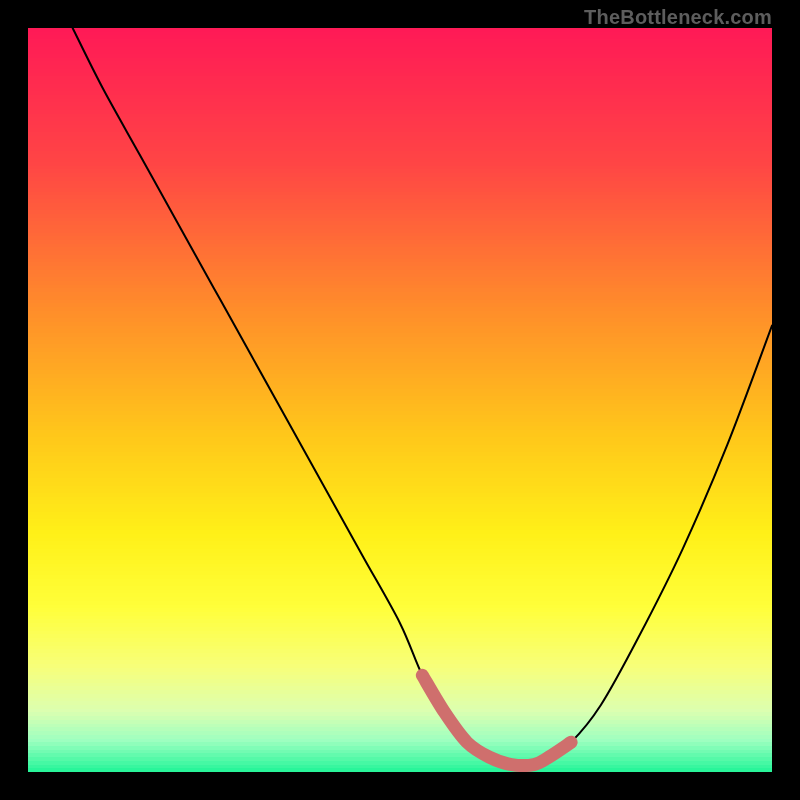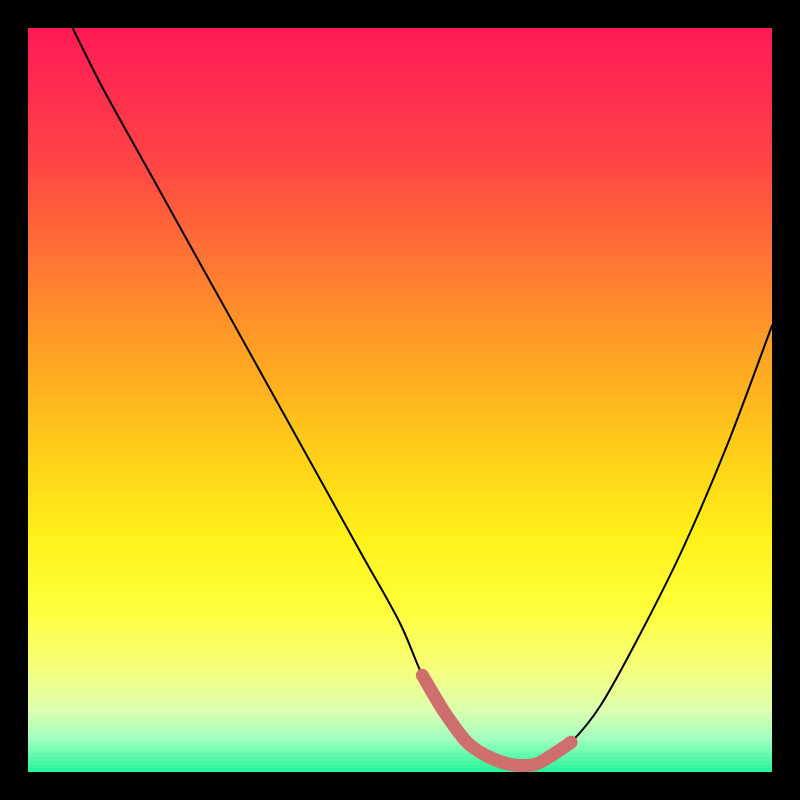--- a/index.html
+++ b/index.html
@@ -257,14 +257,15 @@
         <div class="row" style="top: 732.84px; height: 4.32px; background: rgb(70, 248, 164);"></div>
         <div class="row" style="top: 736.56px; height: 4.32px; background: rgb(56, 246, 159);"></div>
         <div class="row" style="top: 740.28px; height: 4.32px; background: rgb(41, 245, 154);"></div>
       </div>
     <svg class="curve" viewBox="0 0 744 744" preserveAspectRatio="none">
       <path id="curve-path" fill="none" stroke="#000000" stroke-width="2" stroke-linecap="round" d="M44.64,0 C49.6,9.919999999999996 63.24000000000001,38.43999999999998 74.4,59.51999999999998 C85.56,80.59999999999998 99.19999999999999,104.16000000000001 111.6,126.48000000000002 C124,148.80000000000004 136.4,171.12000000000006 148.8,193.44000000000005 C161.20000000000002,215.76000000000005 173.6,238.07999999999998 186,260.4 C198.4,282.71999999999997 210.79999999999998,305.03999999999996 223.2,327.35999999999996 C235.6,349.67999999999995 247.99999999999997,372 260.4,394.32 C272.79999999999995,416.64 285.20000000000005,438.96 297.6,461.28 C310,483.59999999999997 322.40000000000003,505.92 334.8,528.24 C347.2,550.5600000000001 362.08,575.36 372,595.2 C381.92,615.0400000000001 386.88,632.4 394.32,647.28 C401.76,662.16 409.20000000000005,673.32 416.64000000000004,684.48 C424.08000000000004,695.64 431.52,706.8 438.96,714.24 C446.4,721.6800000000001 453.84,725.4 461.28,729.12 C468.71999999999997,732.84 476.16,735.3199999999999 483.6,736.56 C491.04,737.8 499.72,737.8 505.92,736.56 C512.12,735.3199999999999 514.5999999999999,732.84 520.8,729.12 C527,725.4 534.44,722.9200000000001 543.12,714.24 C551.8,705.56 561.72,694.4 572.88,677.04 C584.04,659.68 596.4399999999999,636.12 610.0799999999999,610.08 C623.7199999999999,584.0400000000001 639.84,553.04 654.72,520.8 C669.6,488.55999999999995 684.48,453.84 699.36,416.64 C714.24,379.44 736.56,317.44 744,297.6"></path>
       <path id="marker-path" fill="none" stroke-linecap="round" d="M394.32,647.28 C398.04,653.48 409.20000000000005,673.32 416.64000000000004,684.48 C424.08000000000004,695.64 431.52,706.8 438.96,714.24 C446.4,721.6800000000001 453.84,725.4 461.28,729.12 C468.71999999999997,732.84 476.16,735.3199999999999 483.6,736.56 C491.04,737.8 499.72,737.8 505.92,736.56 C512.12,735.3199999999999 514.5999999999999,732.84 520.8,729.12 C527,725.4 539.4,716.72 543.12,714.24" stroke="#cf6f6d" stroke-width="13"></path>
     </svg>
   </div>
 
+  <div class="watermark">TheBottleneck.com</div>
 
 </div>
 
 </body></html>

